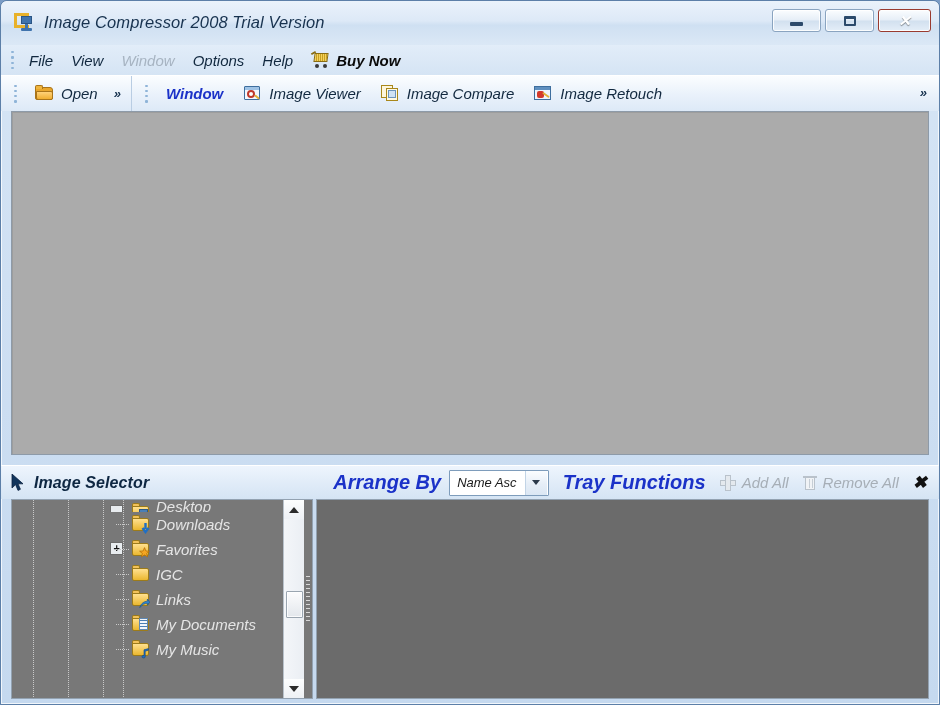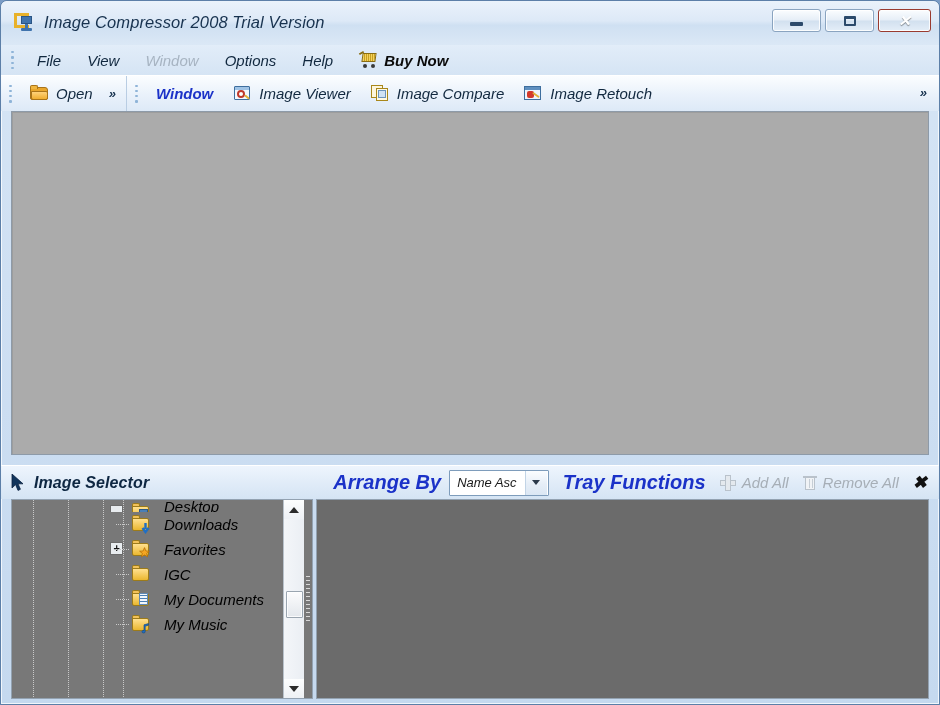--- a/index.html
+++ b/index.html
@@ -50,21 +50,21 @@
   .wb .min-g{ width:13px; height:4px; background:#2c4a6b; border-radius:1px; margin-top:7px;}
   .wb .max-g{ width:12px; height:10px; border:2px solid #2c4a6b; border-top-width:3px; border-radius:1px;}
   .wb.close{
     width:53px;
     border-color:#9a3b30;
     background:linear-gradient(180deg,#f2a094 0%,#e2headline 0%,#e06a55 45%,#cc3c22 52%,#e07a63 100%);
   }
   .wb.close .x-g{ color:#fff; font-size:15px; font-weight:bold; line-height:1; text-shadow:0 1px 1px rgba(0,0,0,.45);}
   
   .menubar{
-    height:30px; display:flex; align-items:center; padding-left:8px; gap:8px;
+    height:30px; display:flex; align-items:center; padding-left:8px; gap:0;
     background:linear-gradient(180deg,#e2edf9 0%,#d5e4f4 100%);
   }
   .grip{ width:7px; height:18px; margin-right:4px; display:flex; flex-direction:column; justify-content:center; gap:3px; align-items:center;}
   .grip i{ display:block; width:3px; height:3px; background:#8fb4d8; border-radius:1px;}
   .menu-item{
     padding:3px 9px; font-size:15px; color:#11283f; cursor:default; white-space:nowrap; border-radius:3px;
   }
   .menu-item.disabled{ color:#a7b4c2; }
   .menu-item.buy{ color:#0a0a0a; font-weight:bold; display:flex; align-items:center; gap:6px; }
   .cart{ position:relative; width:19px; height:16px; display:inline-block; }
@@ -76,21 +76,21 @@
   .cart .handle{ position:absolute; left:0; top:0px; width:5px; height:2px; background:#8a6d12; transform:rotate(-30deg);}
   .cart .w1,.cart .w2{ position:absolute; bottom:0; width:4px; height:4px; border-radius:50%; background:#3a3a3a;}
   .cart .w1{ left:4px;} .cart .w2{ left:12px;}
   
   .toolbar-row{
     height:36px; display:flex; align-items:stretch; position:relative;
     background:linear-gradient(180deg,#f2f7fd 0%,#e3edf8 50%,#d8e6f5 100%);
     border-top:1px solid #ffffff;
   }
   .tbar{
-    display:flex; align-items:center; padding:0 6px 0 6px; gap:4px;
+    display:flex; align-items:center; padding:0 6px 0 11px; gap:4px;
     background:linear-gradient(180deg,#fbfdff 0%,#eaf2fb 52%,#dde9f7 100%);
     border-right:1px solid #b9cde3;
   }
   .tbar.grow{ flex:1; border-right:none; }
   .tb-btn{
     display:flex; align-items:center; gap:7px; padding:3px 8px; border-radius:3px;
     font-size:15px; color:#11283f; white-space:nowrap; cursor:default;
   }
   .tb-btn.bluebold{ color:#1b32c8; font-weight:bold; }
   .chev{ font-size:13px; color:#17324f; font-weight:bold; padding:0 4px; cursor:default;}
@@ -174,21 +174,21 @@
   .node .expander{
     position:absolute; left:98px; top:5px; width:13px; height:13px;
     background:#e8ecef; border:1px solid #6b6b6b; display:flex; align-items:center; justify-content:center;
     font-size:11px; line-height:1; color:#111; font-weight:bold;
   }
   .fic{ position:absolute; left:120px; top:3px; width:19px; height:17px;}
   .fic .ftab{ position:absolute; left:0; top:0; width:8px; height:4px; background:#f2c25a; border:1px solid #9c7b1a; border-bottom:none; border-radius:2px 2px 0 0;}
   .fic .fbody{ position:absolute; left:0; top:3px; width:17px; height:13px; background:linear-gradient(180deg,#ffe08f,#eab72f); border:1px solid #9c7b1a; border-radius:1px 2px 2px 2px;}
   .fic .ov{ position:absolute; left:6px; top:5px; width:11px; height:11px; }
   .node .label{
-    margin-left:34px; font-size:15px; color:#000000; white-space:nowrap; line-height:1;
+    margin-left:26px; font-size:15px; color:#e5e5e5; white-space:nowrap; line-height:1;
   }
   .node.selected .label{ background:#1e90ff; color:#ffffff; padding:3px 6px; margin-left:26px; }
   .node.cut{ height:12px; overflow:hidden; }
   
   .vscroll{
     width:21px; background:linear-gradient(90deg,#f2f4f7,#e9edf2);
     border-left:1px solid #b9c2cb; display:flex; flex-direction:column; align-items:center;
     position:relative;
   }
   .vscroll .arrw{
@@ -417,20 +417,31 @@
 
         <div class="node">
           <span class="hline"></span>
           <span class="fic">
             <span class="ftab"></span>
               <span class="fbody"></span>
           </span>
           <span class="label">IGC</span>
         </div>
 
+        <div class="node">
+          <span class="hline"></span>
+          <span class="fic">
+            <span class="ftab"></span>
+              <span class="fbody"></span>
+            <span class="ov" style="left:7px;top:5px"><svg width="11" height="11" viewBox="0 0 11 11">
+                  <path d="M0.8 9.6 C2 5.4 5 3.4 8.4 3.2 L8.4 1 L10.6 4.2 L8.4 7.2 L8.4 5.2 C5.6 5.3 3 6.6 0.8 9.6 Z" fill="#2f87d8" stroke="#18558c" stroke-width="0.7"></path>
+                </svg></span>
+          </span>
+          <span class="label">Links</span>
+        </div>
 
         <div class="node">
           <span class="hline"></span>
           <span class="fic">
             <span class="ftab"></span>
               <span class="fbody"></span>
             <span class="ov" style="left:7px;top:3px;width:9px;height:12px;background:#f2f6fb;border:1px solid #5f88b3"></span>
             <span class="ov" style="left:8px;top:5px;width:7px;height:1px;background:#4a7fb5;box-shadow:0 3px 0 #4a7fb5,0 6px 0 #4a7fb5"></span>
           </span>
           <span class="label">My Documents</span>

